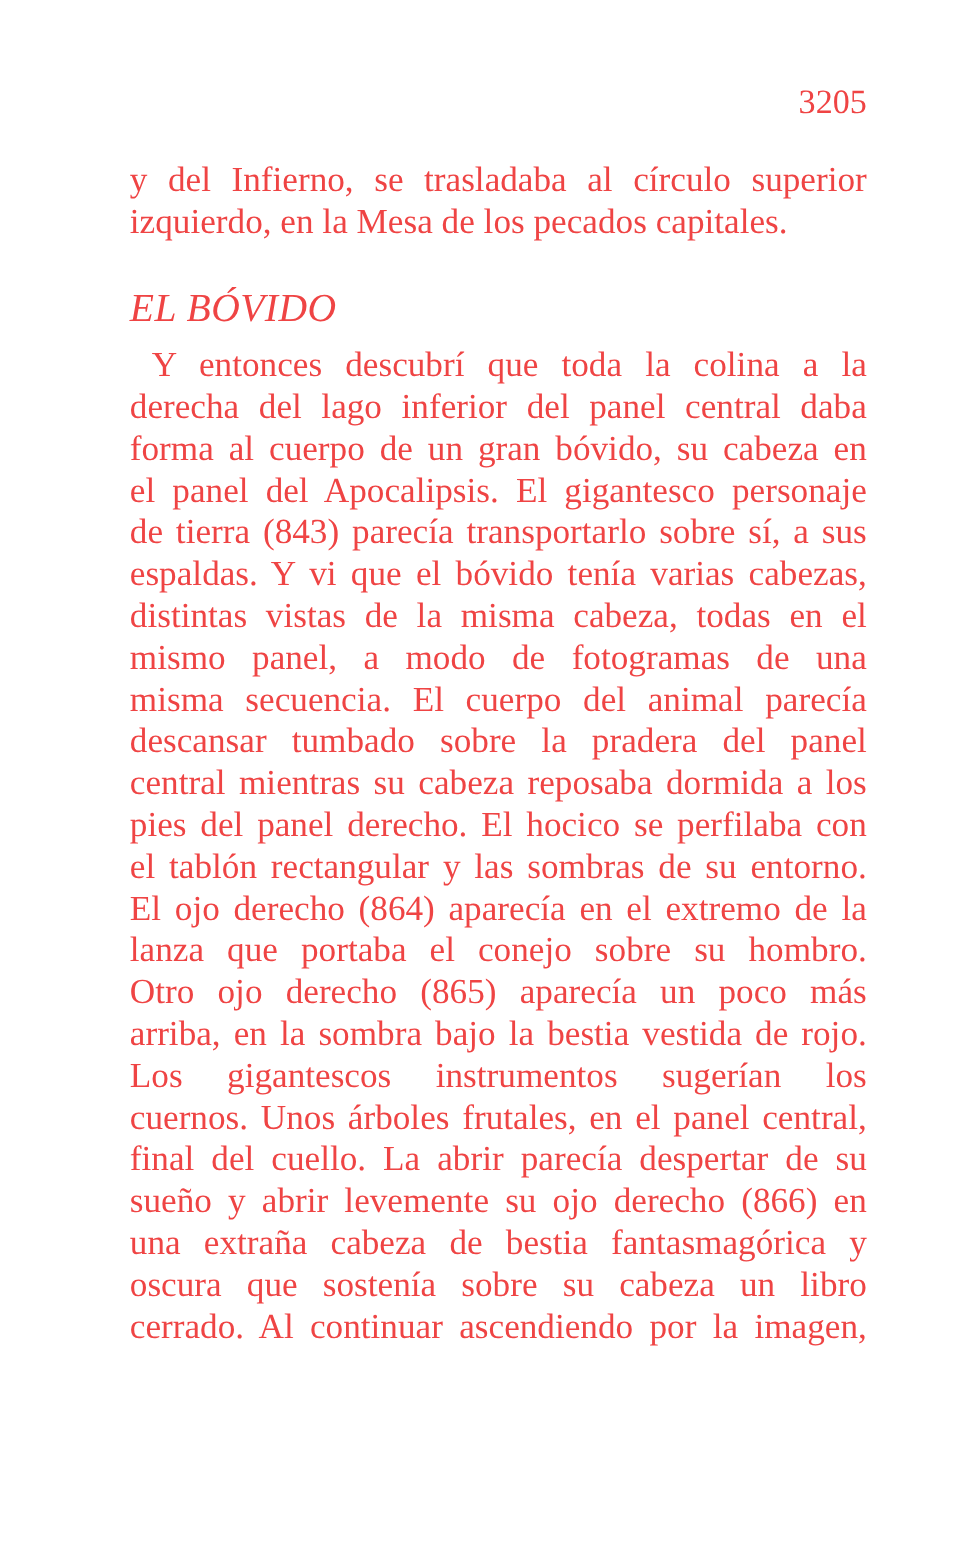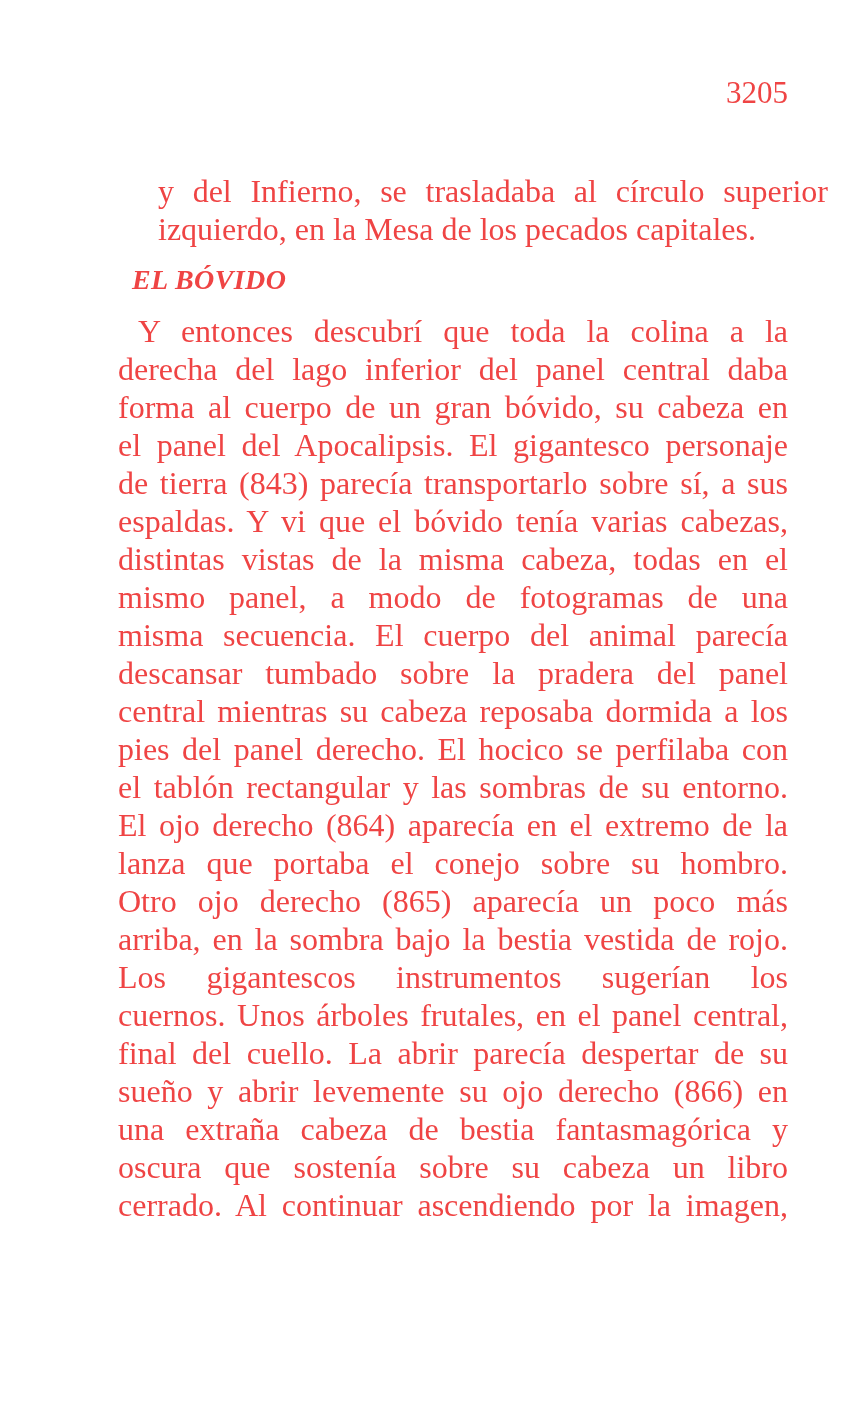--- a/index.html
+++ b/index.html
@@ -20,30 +20,29 @@
     line-height: 38px;
     text-align: right;
   }
   .textblock {
     position: absolute;
     left: 118px;
     width: 670px;
     font-size: 32px;
     line-height: 38px;
   }
-  .para1 { top: 172px; margin-left: 40px; }
+  .para1 { top: 144px; }
   .heading {
     position: absolute;
-    left: 132px;
+    left: 118px;
     top: 264px;
-    font-size: 28px;
+    font-size: 36px;
     line-height: 32px;
     font-style: italic;
     letter-spacing: 0.4px;
-    font-weight: bold;
   }
   .para2 { top: 312px; }
   .jline {
     text-align: justify;
     text-align-last: justify;
     height: 38px;
     white-space: normal;
   }
   .lastline {
     text-align: left;

